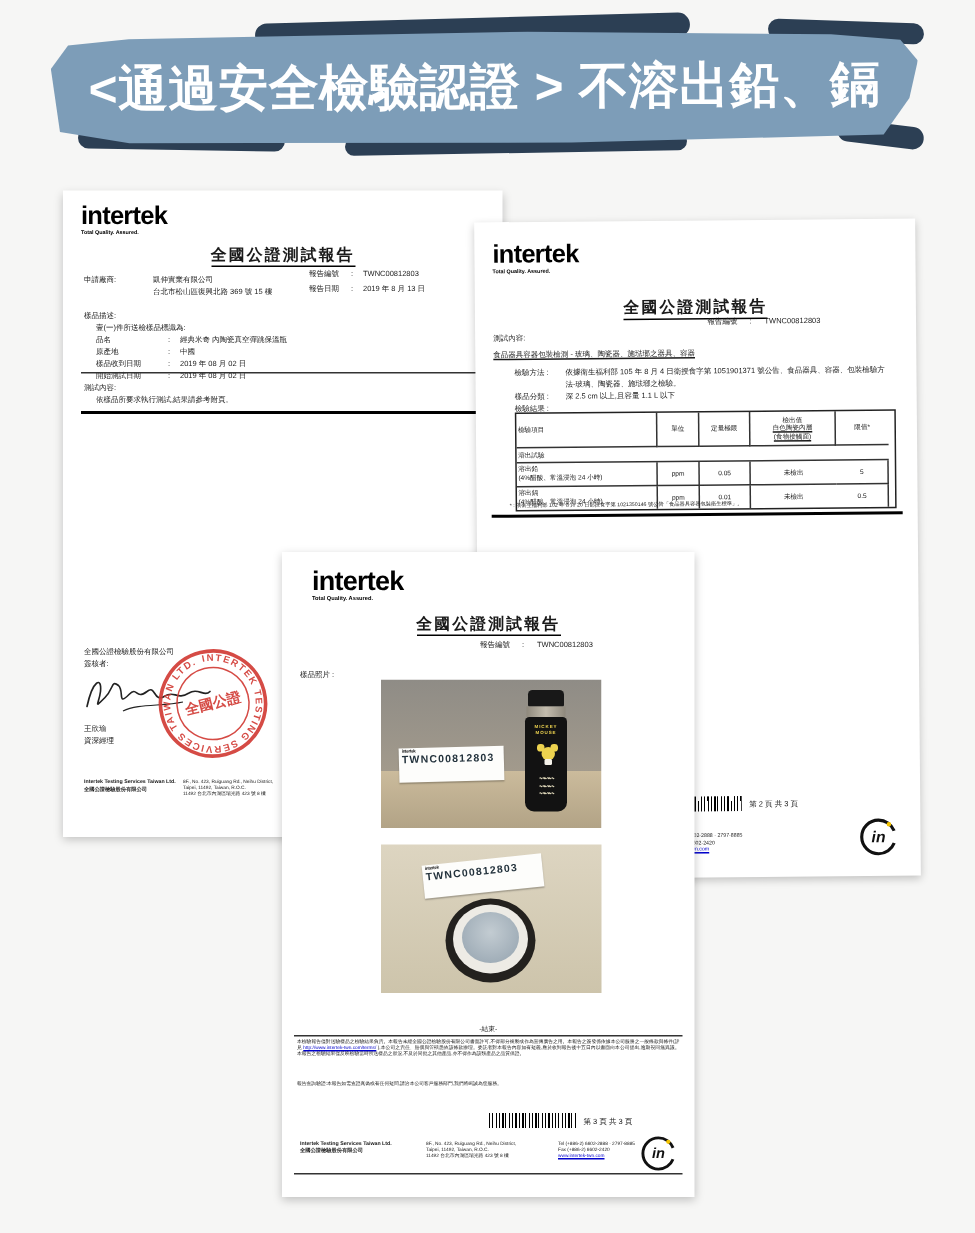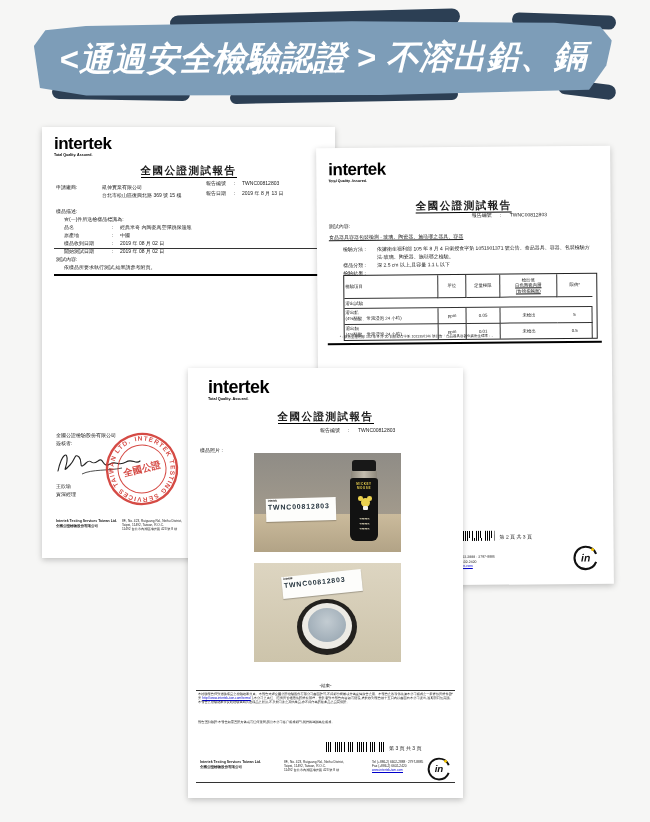--- a/index.html
+++ b/index.html
@@ -3,21 +3,21 @@
 <meta charset="utf-8">
 <style>
   html,body{margin:0;padding:0;}
   body{
     width:650px;height:822px;position:relative;background:#f6f6f5;
     font-family:"Liberation Sans","DejaVu Sans",sans-serif;color:#1a1a1a;
     overflow:hidden;-webkit-font-smoothing:antialiased;
   }
   .abs{position:absolute;}
   
-  .banner-wrap{left:30px;top:10px;width:590px;height:92px;font-style:italic;}
+  .banner-wrap{left:30px;top:10px;width:590px;height:92px;}
   .stroke{position:absolute;background:#2c3f54;border-radius:8px;}
   .banner-blue{
     position:absolute;left:4px;top:9px;width:578px;height:78px;background:#7d9db8;
     clip-path:polygon(0% 32%,2% 12%,9% 7%,55% 3%,90% 7%,98% 12%,100% 30%,99% 62%,96% 93%,60% 98%,9% 96%,1% 86%);
     display:flex;align-items:center;justify-content:center;transform:rotate(-0.4deg);
   }
   .banner-text{color:#ffffff;font-size:33px;font-weight:600;white-space:nowrap;letter-spacing:0.5px;}
   
   .doc{position:absolute;background:#ffffff;box-shadow:0 2px 6px rgba(0,0,0,0.22);overflow:hidden;}
   .logo{font-weight:800;color:#000;letter-spacing:-0.5px;line-height:1;}

